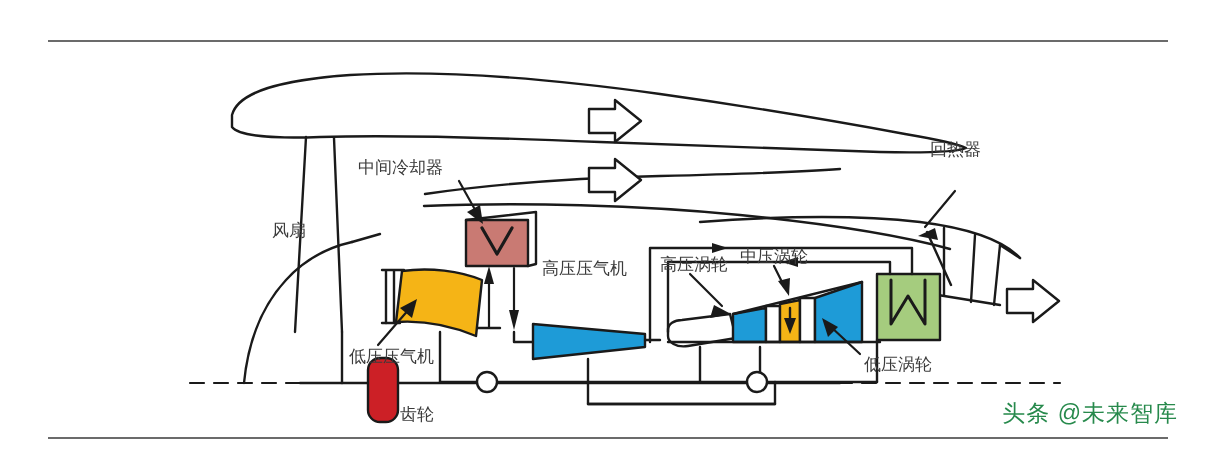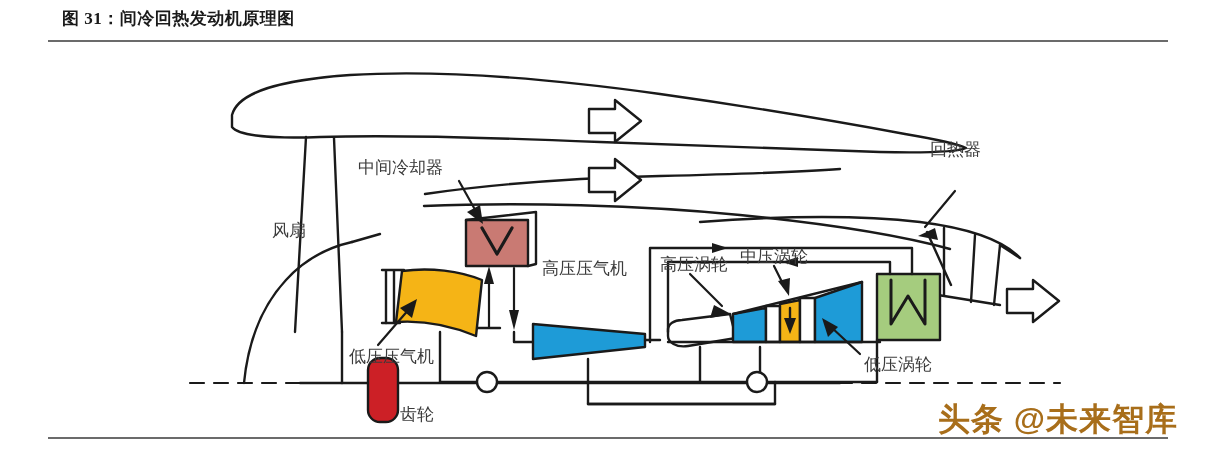--- a/index.html
+++ b/index.html
@@ -51,39 +51,38 @@
   svg.canvas {
     display: block;
     width: 1216px;
     height: 394px;
   }
   .wm {
     position: absolute;
     right: 38px;
     top: 398px;
     font-family: "Liberation Sans", "DejaVu Sans", sans-serif;
-    font-size: 32px;
-    font-weight: bold;
-    color: #a16207;
+    font-size: 23px;
+    font-weight: normal;
+    color: #15803d;
     opacity: 0.92;
     letter-spacing: 1px;
     white-space: nowrap;
   }
   text.lbl {
     font-family: "Liberation Serif", "DejaVu Serif", serif;
     font-size: 17px;
     fill: #3b3b3b;
   }
 </style>
 </head>
 <body>
 
 <div id="page">
 
-  <div class="fig-title">图 31：间冷回热发动机原理图</div>
   <div class="rule rule-top"></div>
 
   <div id="diagram">
     <svg class="canvas" viewBox="0 0 1216 394" xmlns="http://www.w3.org/2000/svg">
 
       <g fill="none" stroke="#1a1a1a" stroke-width="2.4" stroke-linejoin="round" stroke-linecap="round">
 
         <path d="M 232 73 C 238 50 280 38 350 33 C 450 27 560 38 660 52
                  C 760 66 840 80 905 92 C 940 98 960 103 966 106
                  C 958 110 930 111 880 110 C 800 108 700 104 600 100

